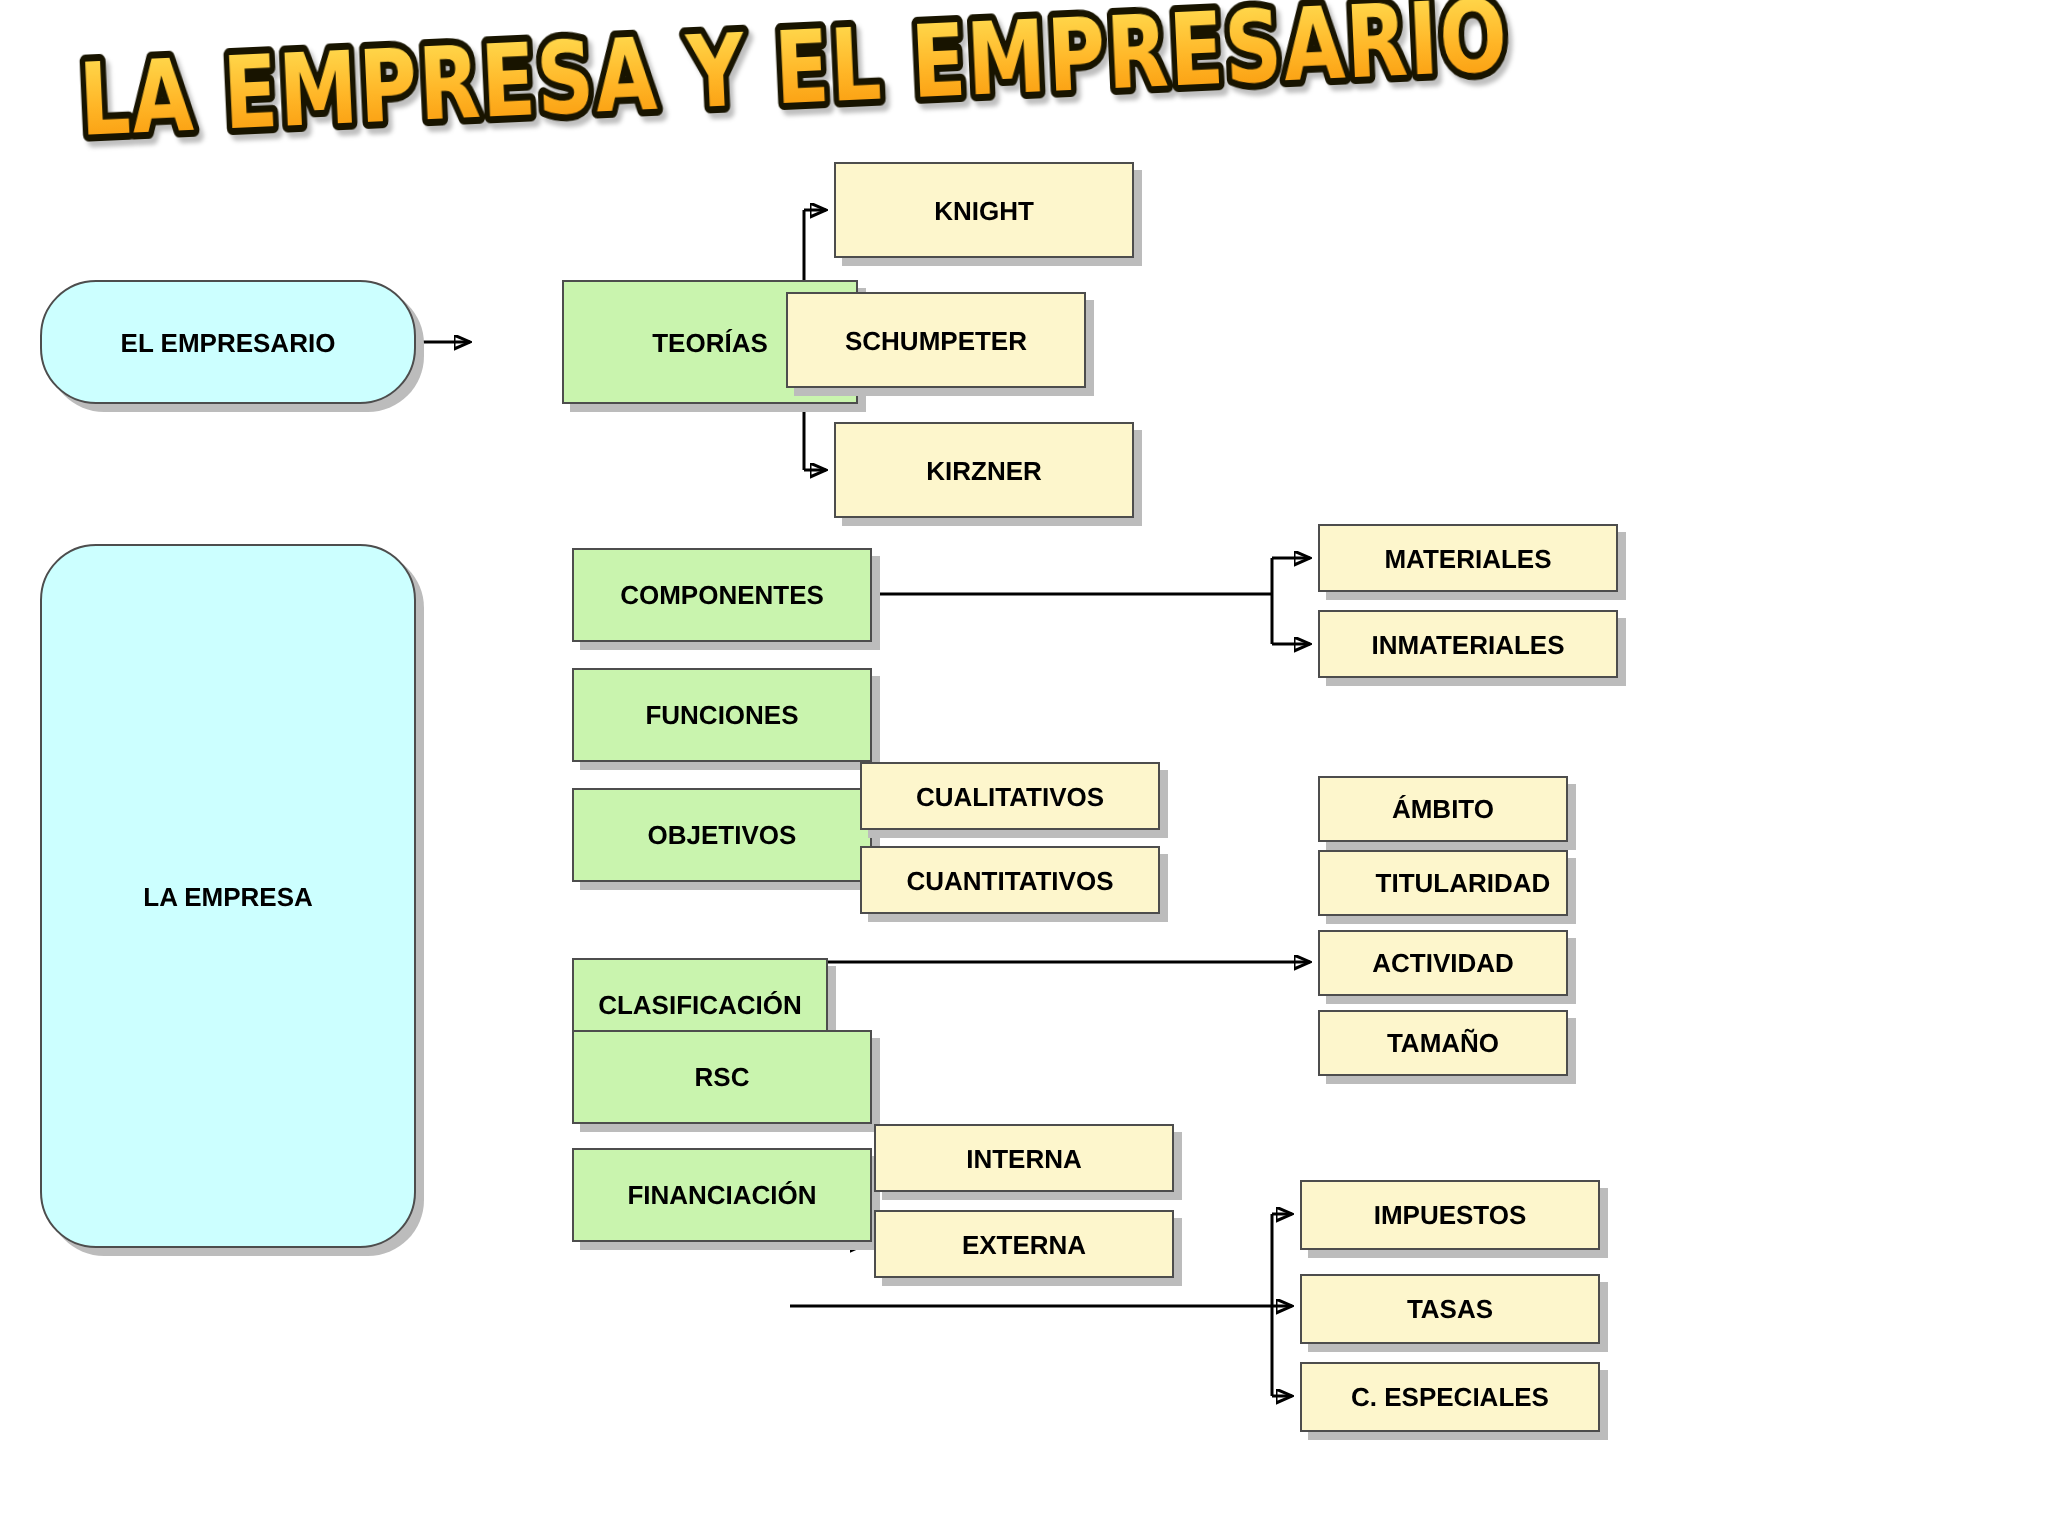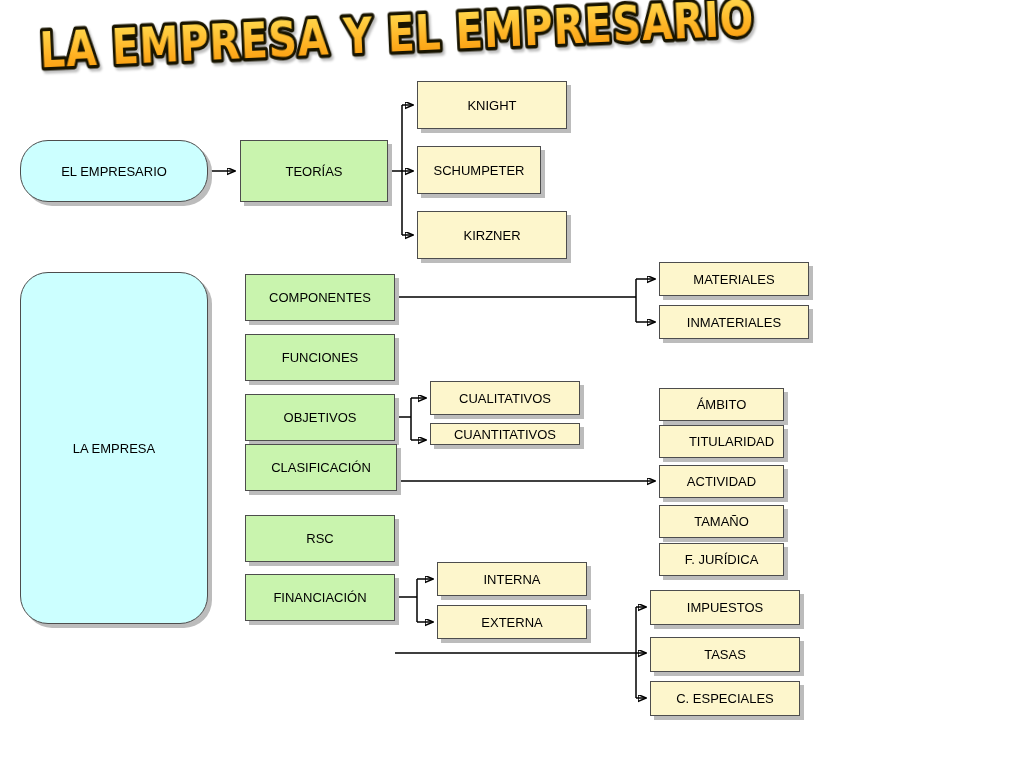--- a/index.html
+++ b/index.html
@@ -31,29 +31,29 @@
   .tg-top{stop-color:var(--title-top,#ffe257);}
   .tg-mid{stop-color:var(--title-mid,#ffb627);}
   .tg-bot{stop-color:var(--title-bot,#f89406);}
   
   .node{
     position:absolute;
     display:flex;align-items:center;justify-content:center;
     text-align:center;
     border:1px solid var(--border,#4d4d4d);
     box-shadow:4px 4px 0 var(--shadow,#bcbcbc);
-    font-weight:normal;
+    font-weight:bold;
     font-size:13px;
     color:#000;
     padding:0 4px;
     box-sizing:border-box;
     background:#fff;
   }
   .cyan  {background:var(--cyan-box,#ccffff);border-radius:28px;}
-  .green {background:var(--green-box,#c9f4ae);}
+  .green {background:var(--green-box,#c9f4ae);margin-left:41px;}
   .yellow{background:var(--yellow-box,#fdf6cc);}
   
   .connectors{
     position:absolute;left:0;top:0;width:1024px;height:768px;
     pointer-events:none;
   }
   .connectors path{
     stroke:#000;
     stroke-width:1.5;
     fill:none;
@@ -122,43 +122,42 @@
       <path d="M395,653 H636 M636,607 V698"></path>
       <path d="M636,607 H646" marker-end="url(#arrow)"></path>
       <path d="M636,653 H646" marker-end="url(#arrow)"></path>
       <path d="M636,698 H646" marker-end="url(#arrow)"></path>
     </g>
   </svg>
 
   <div class="node cyan" style="left:20px;top:140px;width:188px;height:62px;">EL EMPRESARIO</div>
   <div class="node green" style="left:240px;top:140px;width:148px;height:62px;">TEORÍAS</div>
   <div class="node yellow" style="left:417px;top:81px;width:150px;height:48px;">KNIGHT</div>
-  <div class="node yellow" style="left:417px;top:146px;width:124px;height:48px;">SCHUMPETER</div>
+  <div class="node yellow" style="left:393px;top:146px;width:150px;height:48px;">SCHUMPETER</div>
   <div class="node yellow" style="left:417px;top:211px;width:150px;height:48px;">KIRZNER</div>
 
   <div class="node cyan" style="left:20px;top:272px;width:188px;height:352px;">LA EMPRESA</div>
 
   <div class="node green" style="left:245px;top:274px;width:150px;height:47px;">COMPONENTES</div>
   <div class="node green" style="left:245px;top:334px;width:150px;height:47px;">FUNCIONES</div>
   <div class="node green" style="left:245px;top:394px;width:150px;height:47px;">OBJETIVOS</div>
-  <div class="node green" style="left:245px;top:444px;width:152px;height:47px;">CLASIFICACIÓN</div>
+  <div class="node green" style="left:245px;top:479px;width:128px;height:47px;">CLASIFICACIÓN</div>
   <div class="node green" style="left:245px;top:515px;width:150px;height:47px;">RSC</div>
   <div class="node green" style="left:245px;top:574px;width:150px;height:47px;">FINANCIACIÓN</div>
 
   <div class="node yellow" style="left:659px;top:262px;width:150px;height:34px;">MATERIALES</div>
   <div class="node yellow" style="left:659px;top:305px;width:150px;height:34px;">INMATERIALES</div>
 
   <div class="node yellow" style="left:430px;top:381px;width:150px;height:34px;">CUALITATIVOS</div>
-  <div class="node yellow" style="left:430px;top:423px;width:150px;height:22px;">CUANTITATIVOS</div>
+  <div class="node yellow" style="left:430px;top:423px;width:150px;height:34px;">CUANTITATIVOS</div>
 
   <div class="node yellow" style="left:659px;top:388px;width:125px;height:33px;">ÁMBITO</div>
   <div class="node yellow" style="left:659px;top:425px;width:125px;height:33px;padding-left:24px;">TITULARIDAD</div>
   <div class="node yellow" style="left:659px;top:465px;width:125px;height:33px;">ACTIVIDAD</div>
   <div class="node yellow" style="left:659px;top:505px;width:125px;height:33px;">TAMAÑO</div>
-  <div class="node yellow" style="left:659px;top:543px;width:125px;height:33px;">F. JURÍDICA</div>
 
   <div class="node yellow" style="left:437px;top:605px;width:150px;height:34px;">EXTERNA</div>
   <div class="node yellow" style="left:437px;top:562px;width:150px;height:34px;">INTERNA</div>
 
   <div class="node yellow" style="left:650px;top:590px;width:150px;height:35px;">IMPUESTOS</div>
   <div class="node yellow" style="left:650px;top:637px;width:150px;height:35px;">TASAS</div>
   <div class="node yellow" style="left:650px;top:681px;width:150px;height:35px;">C. ESPECIALES</div>
 
 </div>
 

